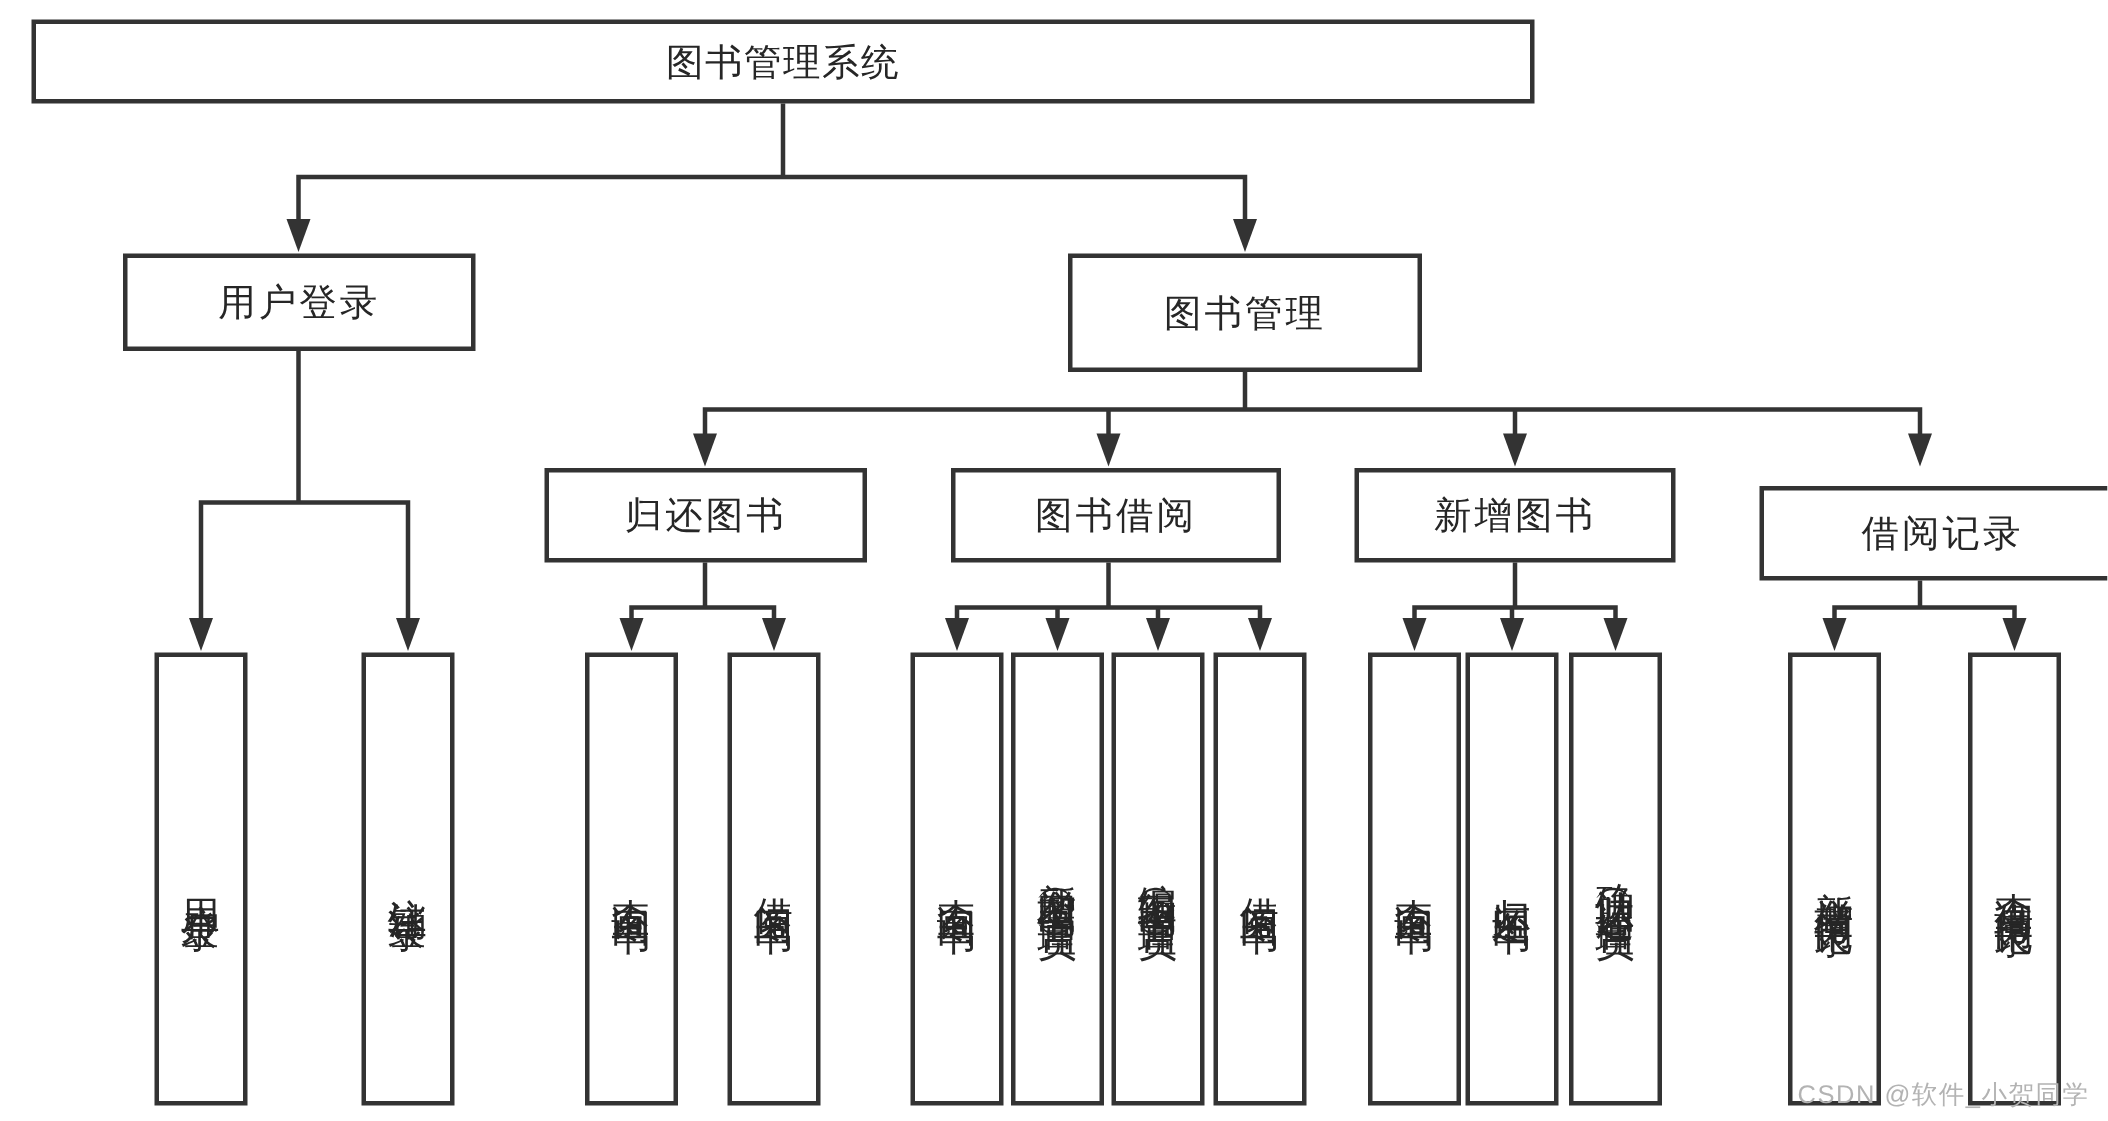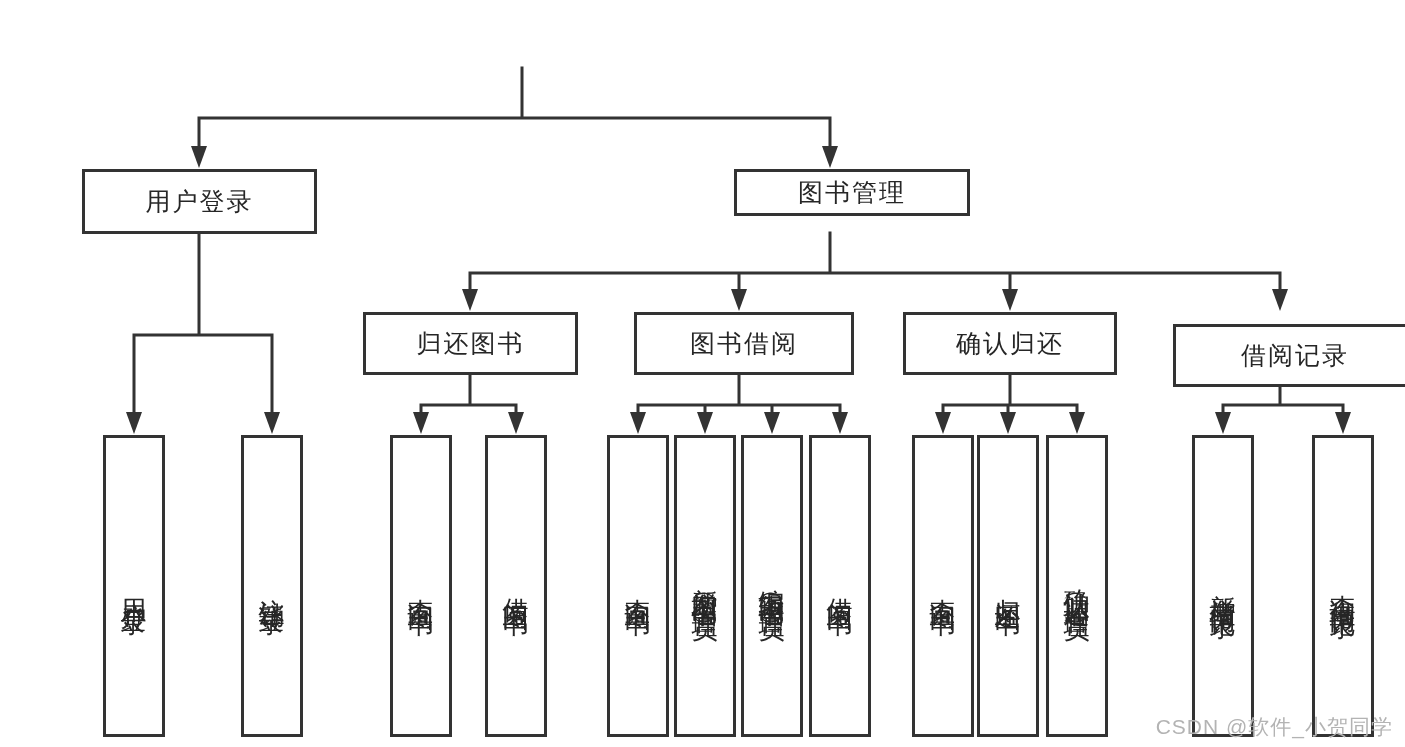--- a/index.html
+++ b/index.html
@@ -45,21 +45,21 @@
     text-orientation: mixed;
     font-size: 26px;
     letter-spacing: 4px;
     line-height: 1;
     white-space: nowrap;
   }
   .watermark {
     position: absolute;
     right: 12px;
     bottom: 6px;
-    font-size: 21px;
+    font-size: 17px;
     color: #b3b3b3;
     letter-spacing: 1px;
     white-space: nowrap;
   }
 </style>
 </head>
 <body>
 
 <div class="stage">
 
@@ -89,36 +89,39 @@
       <polygon points="764,412 780,412 772,434"></polygon>
       <polygon points="832,412 848,412 840,434"></polygon>
       <polygon points="935,412 951,412 943,434"></polygon>
       <polygon points="1000,412 1016,412 1008,434"></polygon>
       <polygon points="1069,412 1085,412 1077,434"></polygon>
       <polygon points="1215,412 1231,412 1223,434"></polygon>
       <polygon points="1335,412 1351,412 1343,434"></polygon>
     </g>
   </svg>
 
+  <div class="box h root" style="left:21px; top:13px; width:1002px; height:56px;">
+    <span>图书管理系统</span>
+  </div>
 
   <div class="box h" style="left:82px; top:169px; width:235px; height:65px;">
     <span>用户登录</span>
   </div>
-  <div class="box h" style="left:734px; top:169px; width:236px; height:47px;">
+  <div class="box h" style="left:712px; top:169px; width:236px; height:79px;">
     <span>图书管理</span>
   </div>
 
   <div class="box h" style="left:363px; top:312px; width:215px; height:63px;">
     <span>归还图书</span>
   </div>
   <div class="box h" style="left:634px; top:312px; width:220px; height:63px;">
     <span>图书借阅</span>
   </div>
   <div class="box h" style="left:903px; top:312px; width:214px; height:63px;">
-    <span>确认归还</span>
+    <span>新增图书</span>
   </div>
   <div class="box h" style="left:1173px; top:324px; width:244px; height:63px;">
     <span>借阅记录</span>
   </div>
 
   <div class="box v" style="left:103px; top:435px; width:62px; height:302px;">
     <span>用户登录</span>
   </div>
   <div class="box v" style="left:241px; top:435px; width:62px; height:302px;">
     <span>注销登录</span>

